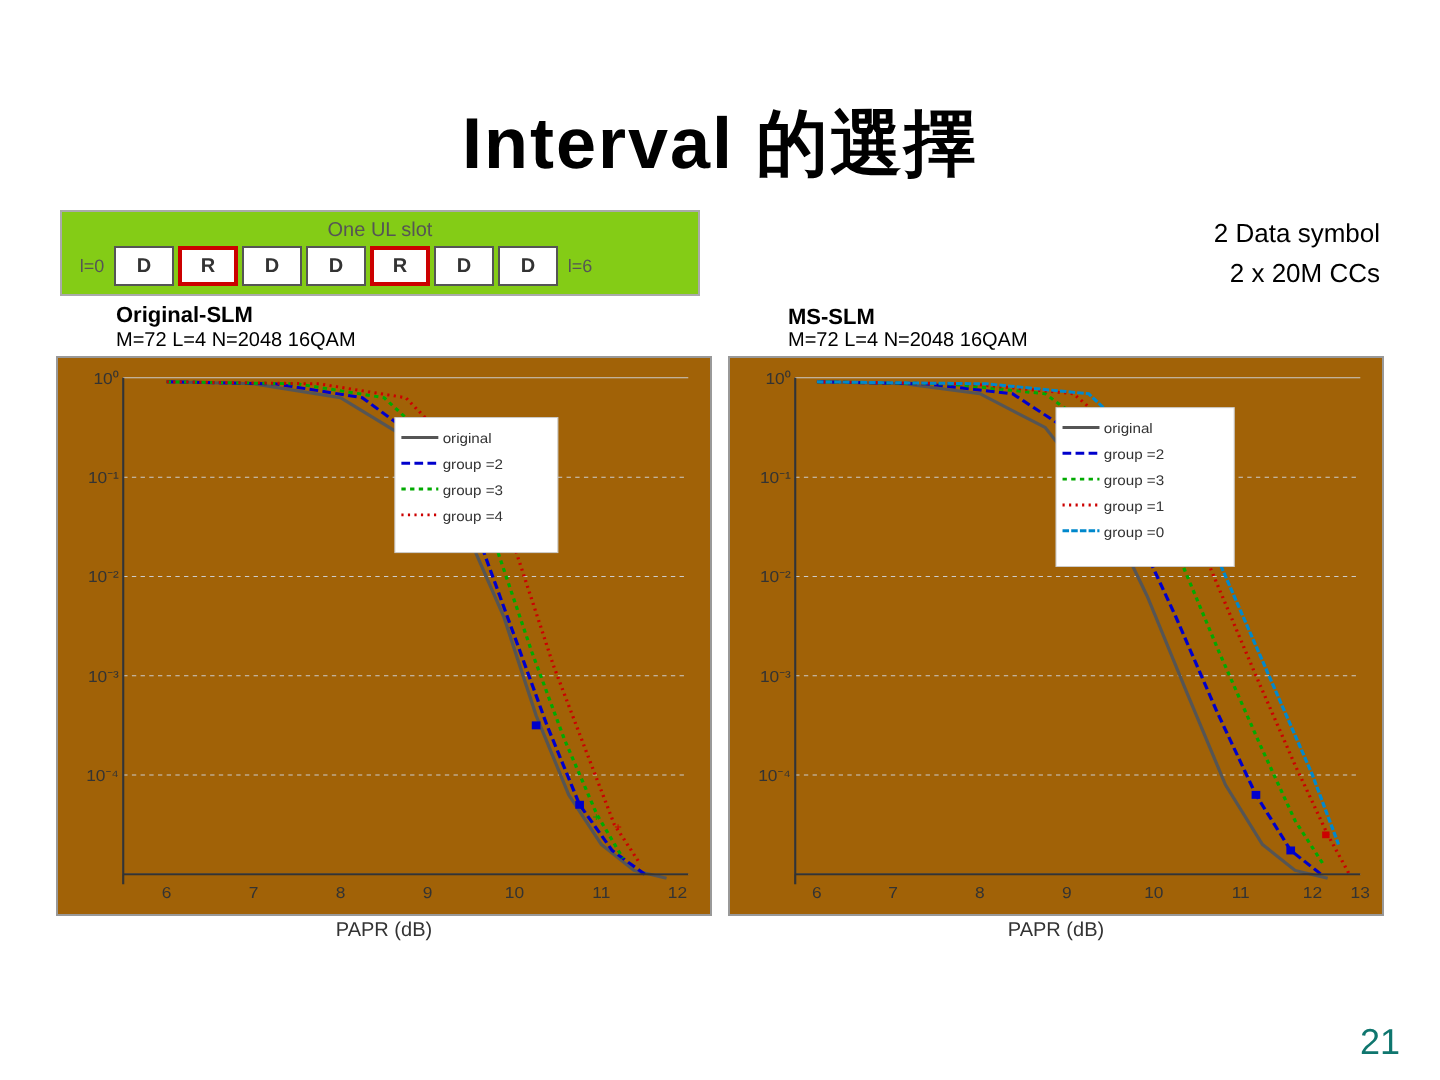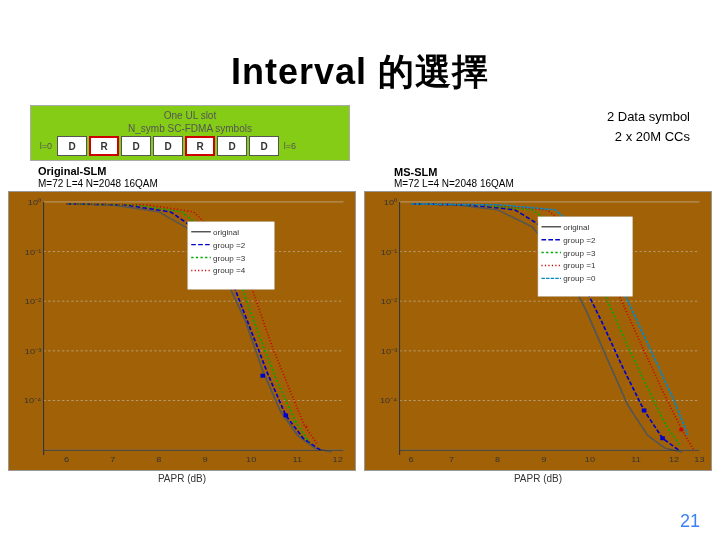--- a/index.html
+++ b/index.html
@@ -88,21 +88,21 @@
       text-align: right;
       font-size: 13px;
       color: #000;
       line-height: 1.5;
       padding-top: 2px;
     }
 
     .charts-section {
       display: flex;
       align-items: flex-end;
-      padding: 0 8px;
+      padding: 0 28px;
       gap: 8px;
     }
 
     .chart-container {
       flex: 1;
       position: relative;
     }
 
     .chart-label-top {
       font-size: 11px;
@@ -148,39 +148,38 @@
       font-size: 10px;
       color: #333;
       white-space: nowrap;
     }
 
     .page-number {
       position: absolute;
       bottom: 8px;
       right: 20px;
       font-size: 18px;
-      color: #3b82f6;
+      color: #0f766e;
     }
 
     .ms-slm-label {
       font-size: 11px;
       font-weight: bold;
       color: #000;
       padding-left: 30px;
     }
   </style>
 </head>
 <body>
 
 <div id="page-title">Interval 的選擇</div>
 
 <div class="top-section">
   <div class="slot-diagram">
     <div class="slot-title">One UL slot</div>
-    <div class="slot-title">N_symb SC-FDMA symbols</div>
     <div class="slot-row">
       <span class="slot-label">l=0</span>
       <div class="slot-cell highlight-d">D</div>
       <div class="slot-cell highlight-r">R</div>
       <div class="slot-cell highlight-d">D</div>
       <div class="slot-cell highlight-d">D</div>
       <div class="slot-cell highlight-r">R</div>
       <div class="slot-cell highlight-d">D</div>
       <div class="slot-cell highlight-d">D</div>
       <span class="slot-label">l=6</span>

